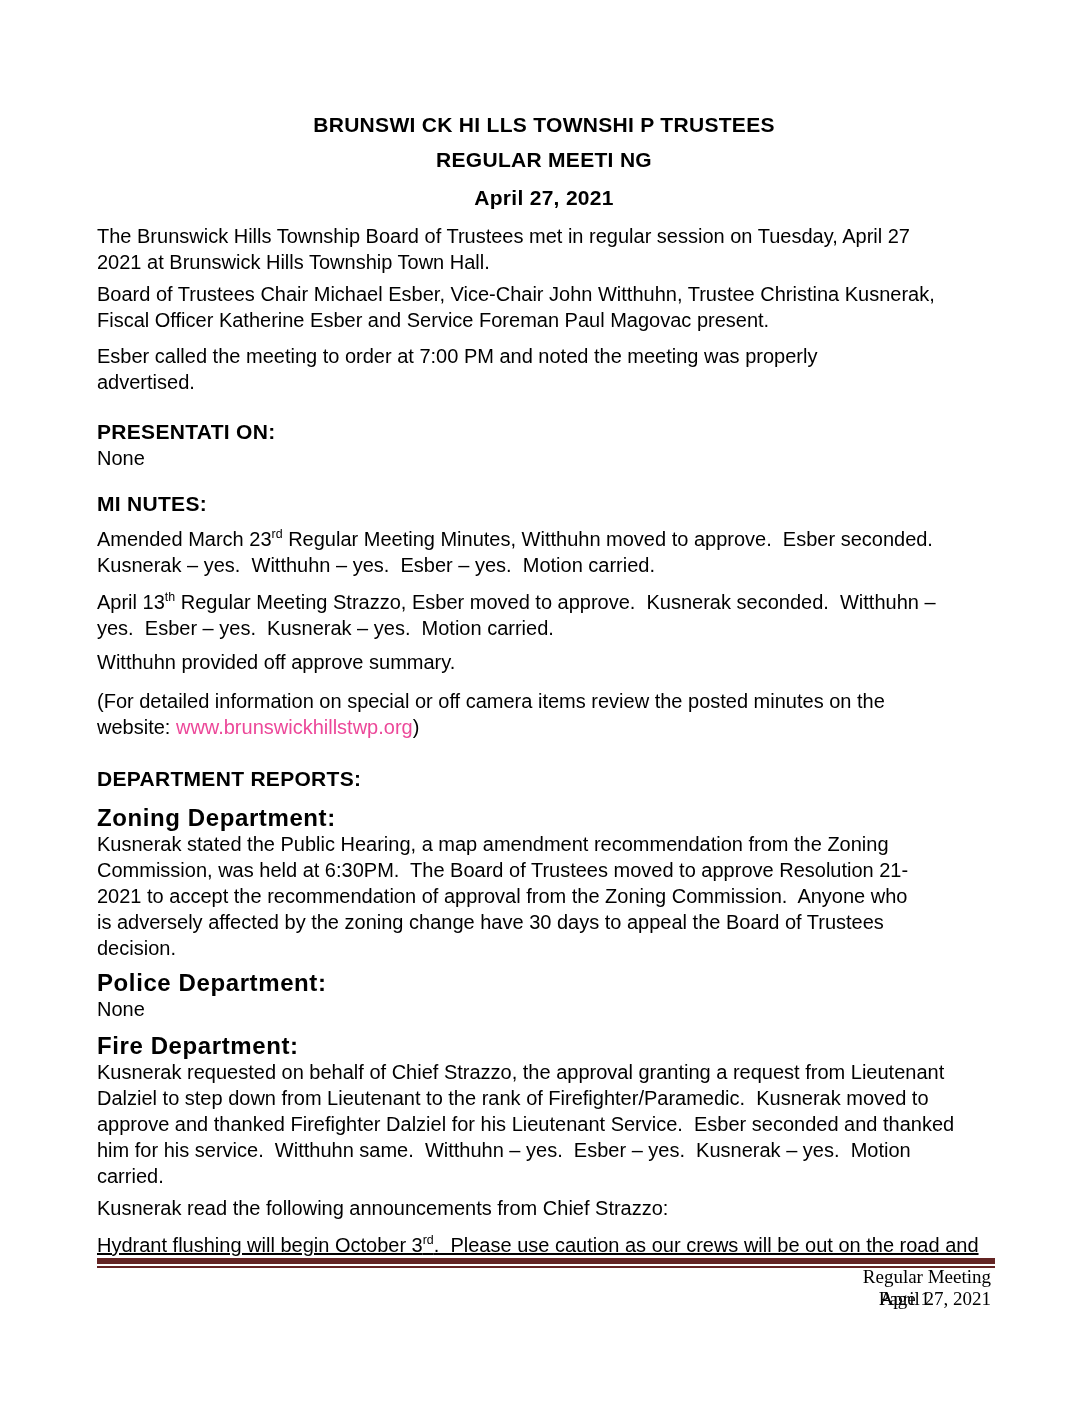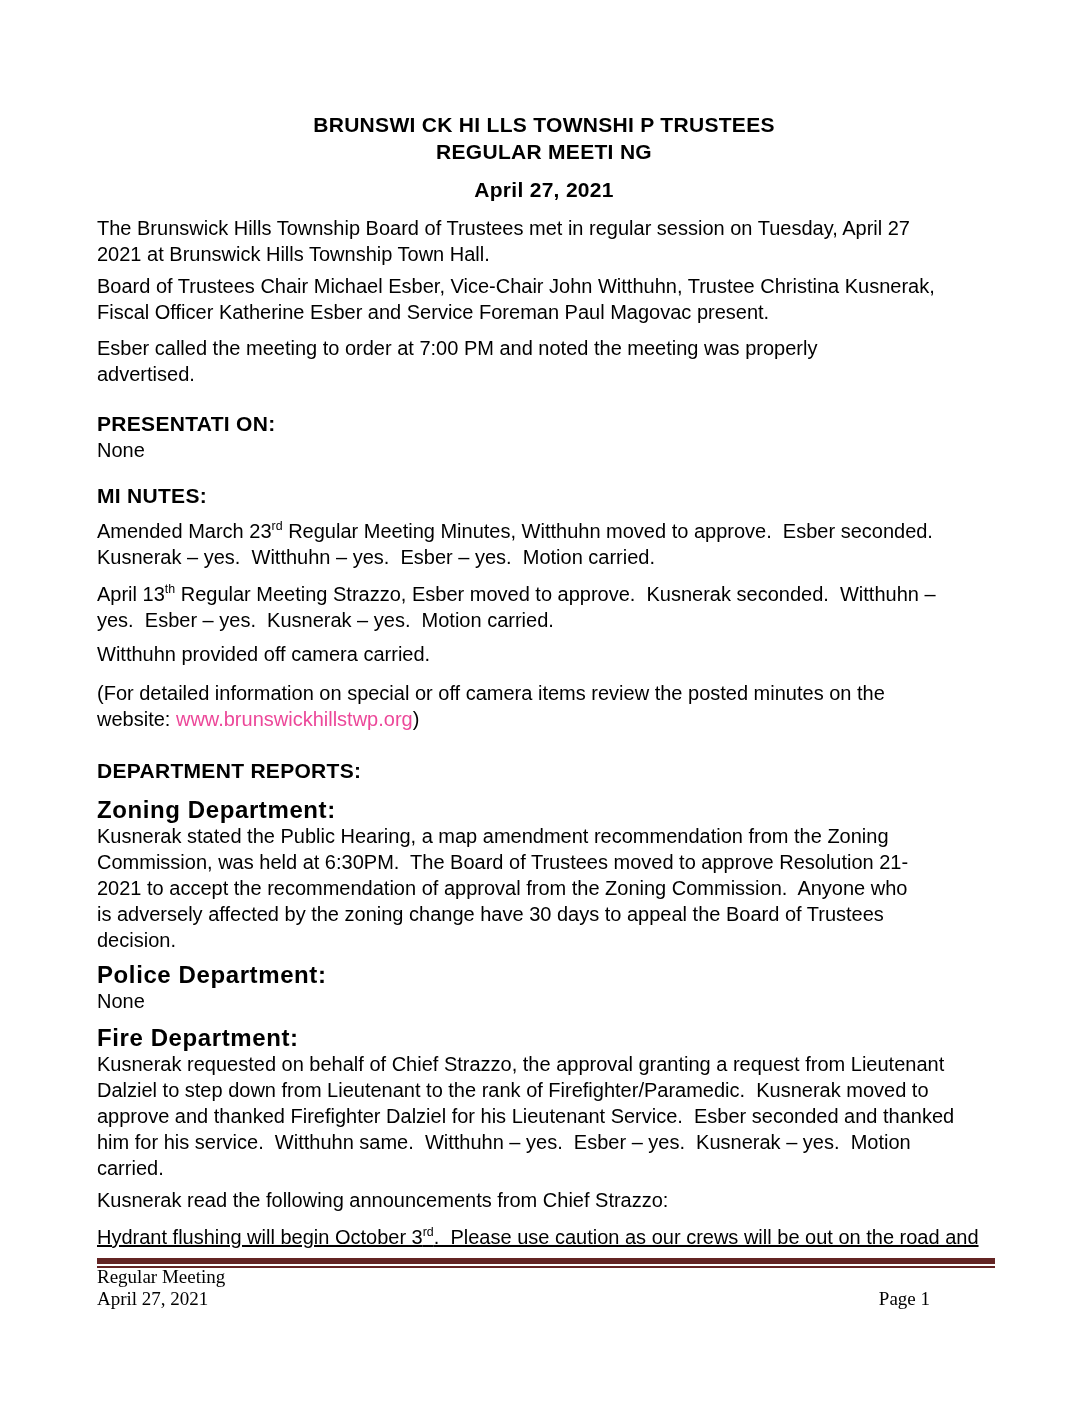--- a/index.html
+++ b/index.html
@@ -45,40 +45,41 @@
   .link { color: #ec4899; }
   .underlined { text-decoration: underline; }
   .mb0  { margin-bottom: 0; }
   .mb6  { margin-bottom: 6px; }
   .mb8  { margin-bottom: 8px; }
   .mb9  { margin-bottom: 9px; }
   .mb10 { margin-bottom: 10px; }
   .mb11 { margin-bottom: 11px; }
   .mb12 { margin-bottom: 12px; }
   .mb13 { margin-bottom: 13px; }
-  .mb14 { margin-bottom: 1px; }
+  .mb14 { margin-bottom: 9px; }
   .mb20 { margin-bottom: 20px; }
   .mb24 { margin-bottom: 24px; }
   .mb26 { margin-bottom: 26px; }
   .rule {
     position: absolute;
     left: 97px;
     top: 1258px;
     width: 898px;
   }
   .rule-thick { height: 6px; background: #632423; }
   .rule-thin  { height: 2px; background: #632423; margin-top: 2px; }
   .footer {
     position: absolute;
     left: 97px;
     top: 1266px;
     width: 894px;
     font-family: "Liberation Serif", serif;
     font-size: 19px;
     line-height: 22px;
+    text-align: right;
   }
   .footer-page {
     position: absolute;
     right: 61px;
     top: 22px;
   }
 </style>
 </head>
 <body>
 
@@ -97,21 +98,21 @@
 advertised.</p>
 
     <div class="heading mb0">PRESENTATI ON:</div>
     <p class="para mb20">None</p>
 
     <div class="heading mb9">MI NUTES:</div>
     <p class="para mb11"><span>Amended March 23</span><span class="sup">rd</span><span> Regular Meeting Minutes, Witthuhn moved to approve.  Esber seconded.
 Kusnerak – yes.  Witthuhn – yes.  Esber – yes.  Motion carried.</span></p>
     <p class="para mb8"><span>April 13</span><span class="sup">th</span><span> Regular Meeting Strazzo, Esber moved to approve.  Kusnerak seconded.  Witthuhn –
 yes.  Esber – yes.  Kusnerak – yes.  Motion carried.</span></p>
-    <p class="para mb13">Witthuhn provided off camera carried.</p>
+    <p class="para mb13">Witthuhn provided off approve summary.</p>
     <p class="para mb26"><span>(For detailed information on special or off camera items review the posted minutes on the
 website: </span><span class="link">www.brunswickhillstwp.org</span><span>)</span></p>
 
     <div class="heading mb13">DEPARTMENT REPORTS:</div>
 
     <div class="sub-heading mb0">Zoning Department:</div>
     <p class="para mb9"><span>Kusnerak stated the Public Hearing, a map amendment recommendation from the Zoning
 Commission, was held at 6:30PM.  The Board of Trustees moved to approve </span><span class="b">Resolution 21-
 2021</span><span> to accept the recommendation of approval from the Zoning Commission.  Anyone who
 is adversely affected by the zoning change have 30 days to appeal the Board of Trustees

